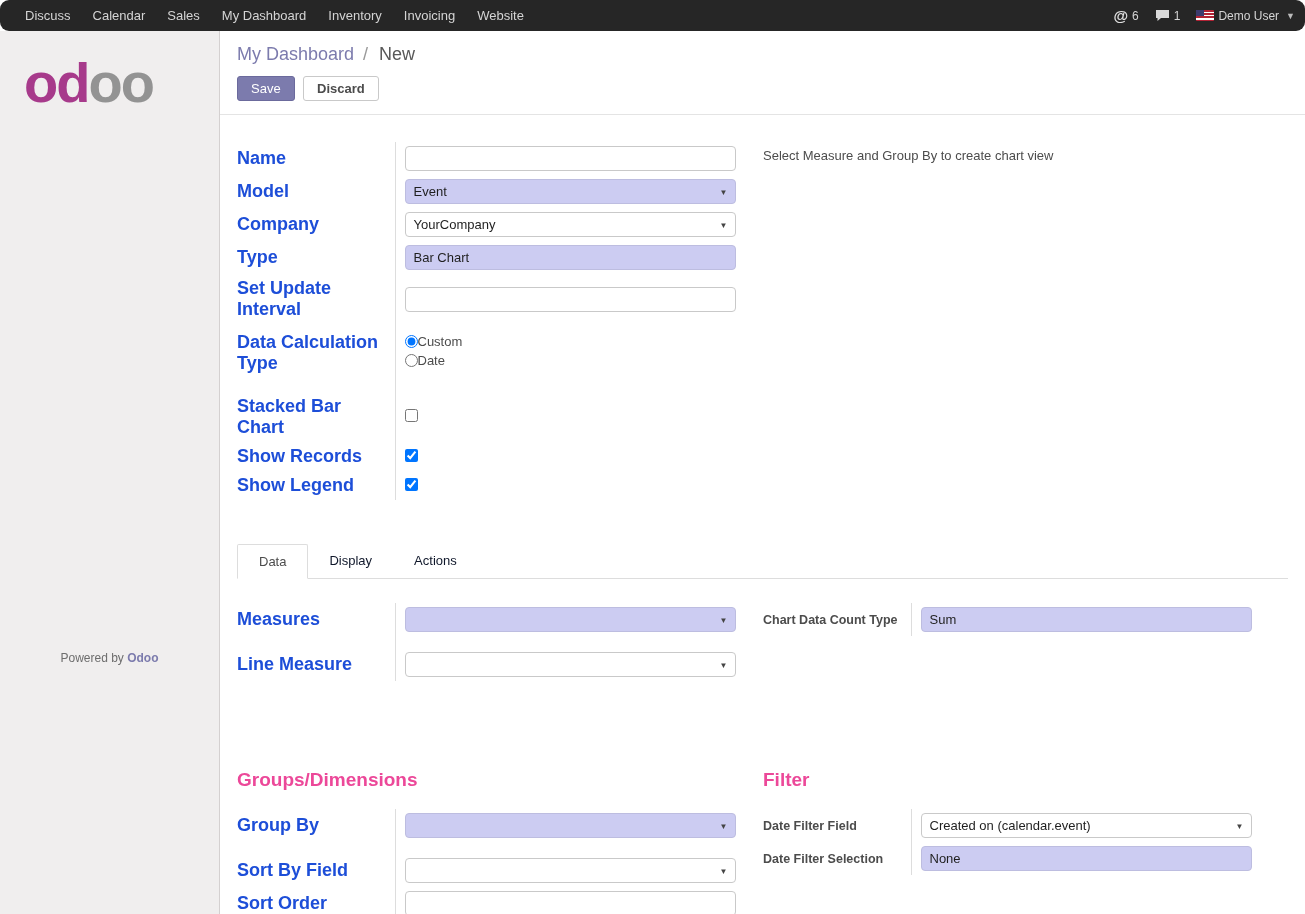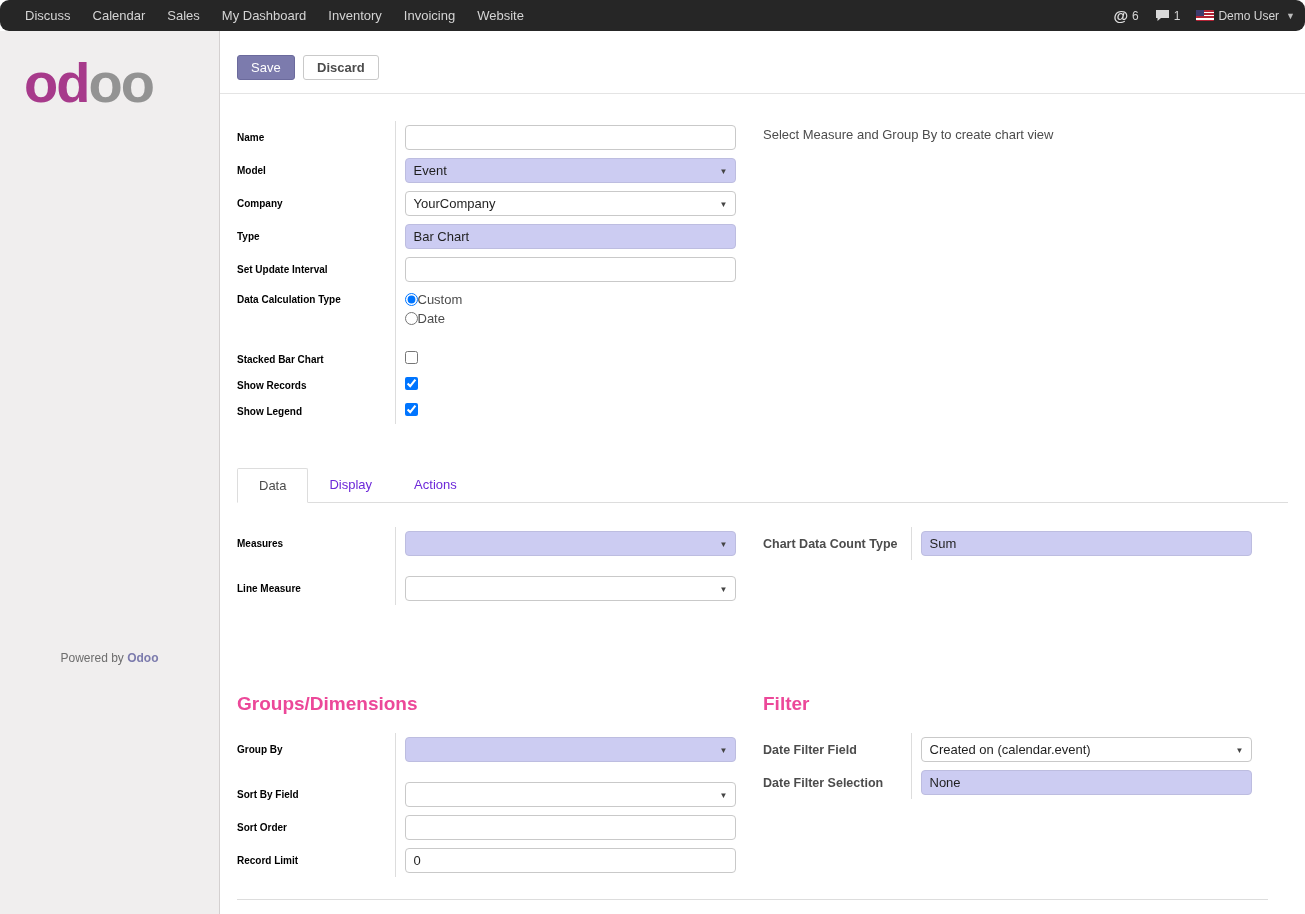--- a/index.html
+++ b/index.html
@@ -43,38 +43,38 @@
 
   
   .sheet { padding:27px 17px 0 17px; }
   .top-form { display:flex; }
   .col-left { width:526px; flex-shrink:0; }
   .col-right { flex:1; }
   .hint { font-size:13px; color:#4c4c4c; padding-top:6px; }
 
   table.o-group { border-collapse:collapse; }
   .o-group td { vertical-align:middle; }
-  .o-group td.lbl { width:158px; padding:4px 10px 4px 0; font-size:10px; font-weight:bold; color:#000000; vertical-align:middle; }
+  .o-group td.lbl { width:158px; padding:4px 10px 4px 0; font-size:18px; font-weight:bold; color:#1d4ed8; vertical-align:middle; }
   .o-group td.lbl.top { vertical-align:top; padding-top:8px; }
   .o-group td.fld { border-left:1px solid #ddd; padding:4px 0 4px 9px; width:368px; }
   .o-group tr.gap td { padding-bottom:16px; }
   .o-group tr.spacer td { height:14px; padding:0; }
 
   .o-input, .o-select { width:331px; height:25px; border:1px solid #c9c9c9; border-radius:4px;
       font-size:13px; color:#1f1f1f; padding:0 8px; background:#fff; font-family:"Liberation Sans",sans-serif; }
   .o-select { position:relative; line-height:23px; cursor:pointer; }
   .o-select .sel-caret { position:absolute; right:7px; top:50%; transform:translateY(-50%); font-size:8px; color:#444; }
   .lavender { background:#ccccf2; border-color:#bdbde0; }
   .o-input.tall { height:34px; }
   .radio-row { display:flex; align-items:center; font-size:13px; color:#4c4c4c; padding:2px 0; }
   .chk { width:13px; height:13px; }
 
   
   .tabs { margin-top:44px; border-bottom:1px solid #ddd; display:flex; padding-left:0; }
-  .tab { font-size:13px; padding:9px 21px; color:#6d28d9; cursor:pointer; margin-bottom:-1px; }
+  .tab { font-size:13px; padding:9px 21px; color:#0f172a; cursor:pointer; margin-bottom:-1px; }
   .tab.active { color:#4c4c4c; background:#fff; border:1px solid #ddd; border-bottom:1px solid #fff; border-radius:2px 2px 0 0; }
   .tab-pane { padding-top:24px; display:flex; }
   .o-group td.lbl2 { width:148px; padding:4px 10px 4px 0; font-size:12.5px; font-weight:bold; color:#4c4c4c; }
 
   
   .sections { margin-top:48px; display:flex; }
   h2.section-title { color:#ec4899; font-size:19px; font-weight:bold; margin-bottom:18px;margin-top:40px; }
   .bottom-divider { border-top:1px solid #ddd; margin-top:22px; width:1031px; }
 </style>
 </head>
@@ -119,20 +119,25 @@
     </div>
     <div class="powered">
       <span>Powered by</span>
       <span class="brand">Odoo</span>
     </div>
   </aside>
 
   <main class="content">
 
     <div class="ctl-panel">
+      <div class="breadcrumb">
+        <a>My Dashboard</a>
+        <span class="sep">/</span>
+        <span class="current">New</span>
+      </div>
       <div class="btns">
         <button class="btn-primary">Save</button>
         <button class="btn-default">Discard</button>
       </div>
     </div>
 
     <div class="sheet">
 
       <div class="top-form">
         <div class="col-left">

